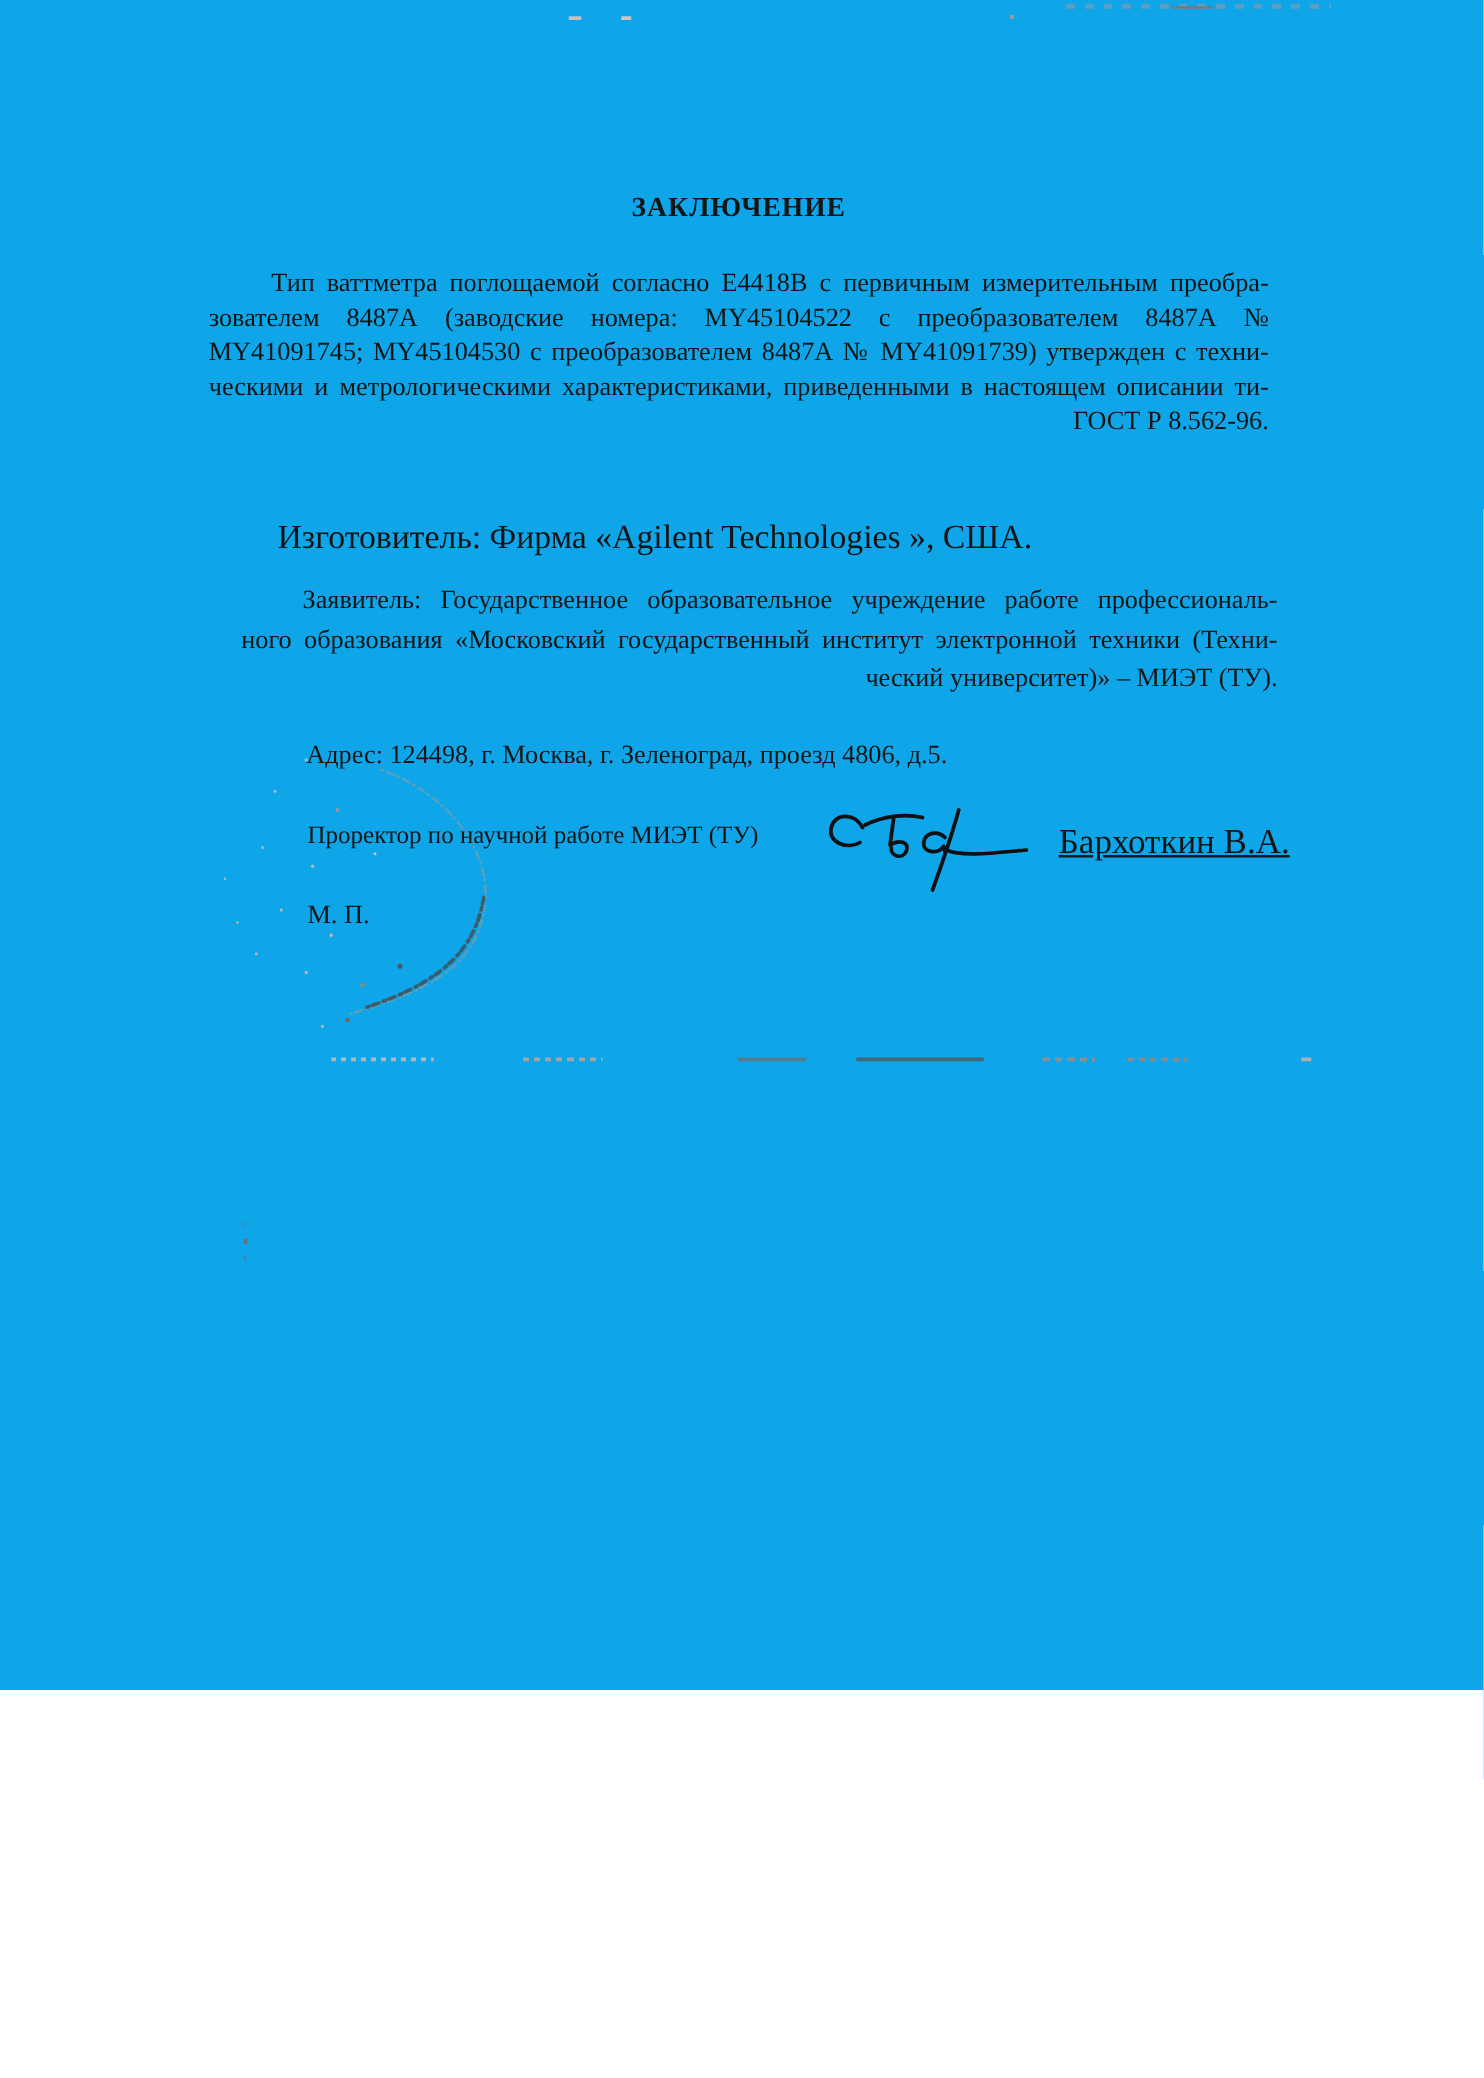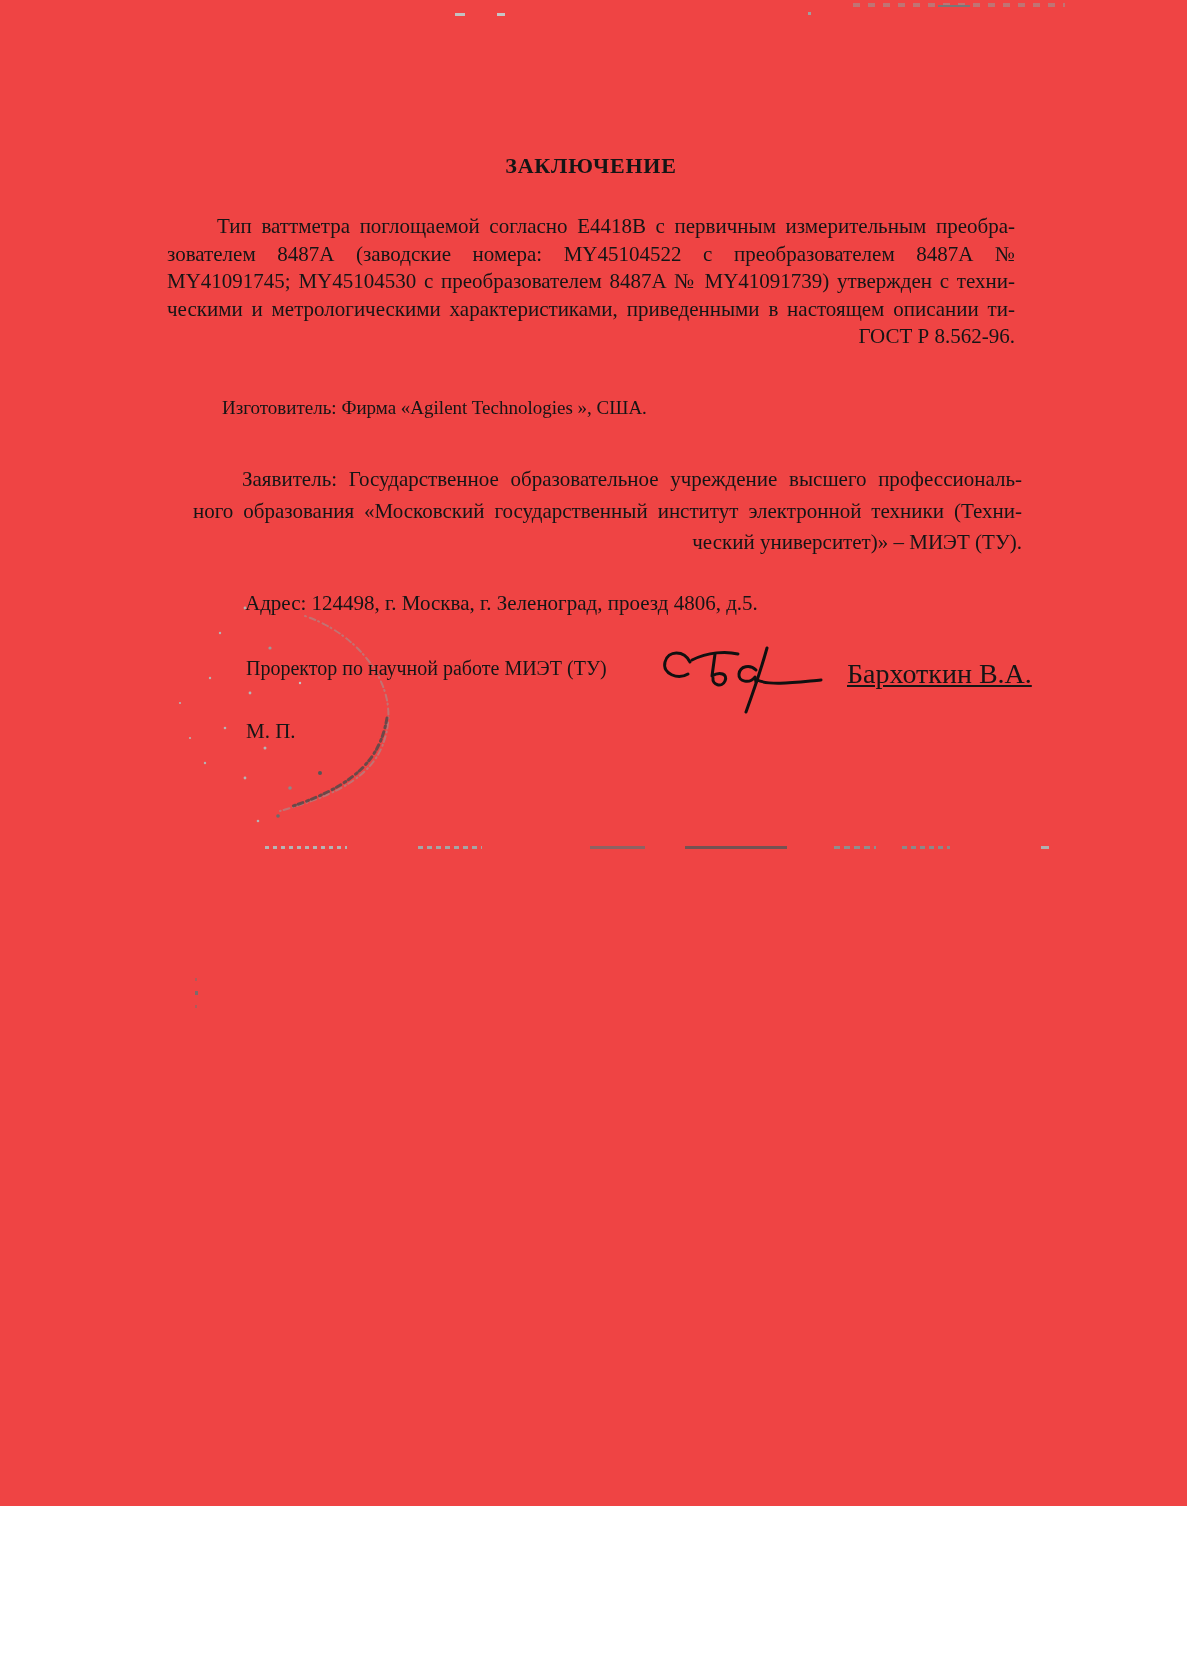--- a/index.html
+++ b/index.html
@@ -1,38 +1,38 @@
 <!DOCTYPE html>
 <html><head>
 <meta charset="utf-8">
 <style>
   html,body { margin:0; padding:0; background:#ffffff; }
   .page {
     position:relative;
-    width:1187px; height:1506px;
-    background:#ef4444;
+    width:1187px; height:1352px;
+    background:#0ea5e9;
     font-family:"Liberation Serif", serif;
     color:#151515;
     overflow:hidden;
   }
   .abs { position:absolute; }
 
   .doc-title {
     left:167px; top:153px; width:848px;
     text-align:center;
     font-size:22px; font-weight:bold; letter-spacing:0.8px;
   }
 
   .para { font-size:21px; }
   .para .jl { text-align:justify; text-align-last:justify; }
   .para .last { text-align:right; }
   .indent1 { padding-left:50px; box-sizing:border-box; }
 
   .intro-para   { left:167px; top:213px;  width:848px; line-height:27.5px; }
-  .maker-line   { left:222px; top:397px;  font-size:19px; }
+  .maker-line   { left:222px; top:414px;  font-size:27px; }
   .applicant-para { left:193px; top:464px; width:829px; line-height:31.6px; }
   .applicant-para .jl:first-child { padding-left:49px; box-sizing:border-box; }
   .address-line { left:245px; top:591px;  font-size:21px; }
   .role-line    { left:227px; top:657px;  font-size:20px;margin-left:19px; }
   .name-line    { left:847px; top:658px;  font-size:28px;text-decoration:underline; }
   .seal-line    { left:246px; top:719px;  font-size:21px; }
   .page-num     { left:1042px; top:1534px; font-size:19px; }
 
   .sig-svg   { left:658px; top:638px; }
   .stamp-svg { left:150px; top:588px; }
@@ -90,21 +90,21 @@
     <div class="jl indent1">Тип ваттметра поглощаемой согласно E4418B с первичным измерительным преобра-</div>
     <div class="jl">зователем 8487А (заводские номера: MY45104522 с преобразователем 8487А №</div>
     <div class="jl">MY41091745; MY45104530 с преобразователем 8487А № MY41091739) утвержден с техни-</div>
     <div class="jl">ческими и метрологическими характеристиками, приведенными в настоящем описании ти-</div>
     <div class="last">ГОСТ Р 8.562-96.</div>
   </div>
 
   <div class="abs maker-line">Изготовитель: Фирма «Agilent Technologies », США.</div>
 
   <div class="abs para applicant-para">
-    <div class="jl">Заявитель: Государственное образовательное учреждение высшего профессиональ-</div>
+    <div class="jl">Заявитель: Государственное образовательное учреждение работе профессиональ-</div>
     <div class="jl">ного образования «Московский государственный институт электронной техники (Техни-</div>
     <div class="last">ческий университет)» – МИЭТ (ТУ).</div>
   </div>
 
   <div class="abs address-line">Адрес: 124498, г. Москва, г. Зеленоград, проезд 4806, д.5.</div>
 
   <svg class="abs stamp-svg" width="260" height="240" viewBox="0 0 260 240">
     <path d="M 155 28 C 205 45, 243 90, 238 135 C 233 178, 205 202, 130 223" fill="none" stroke="#9a9a9a" stroke-width="2" stroke-linecap="round" stroke-dasharray="1 4 6 3" opacity="0.55"></path>
     <path d="M 237 130 C 230 172, 204 198, 140 219" fill="none" stroke="#4a4a4a" stroke-width="3" stroke-linecap="round" stroke-dasharray="5 3 2 4" opacity="0.8"></path>
     <g fill="#b5b5b5">

